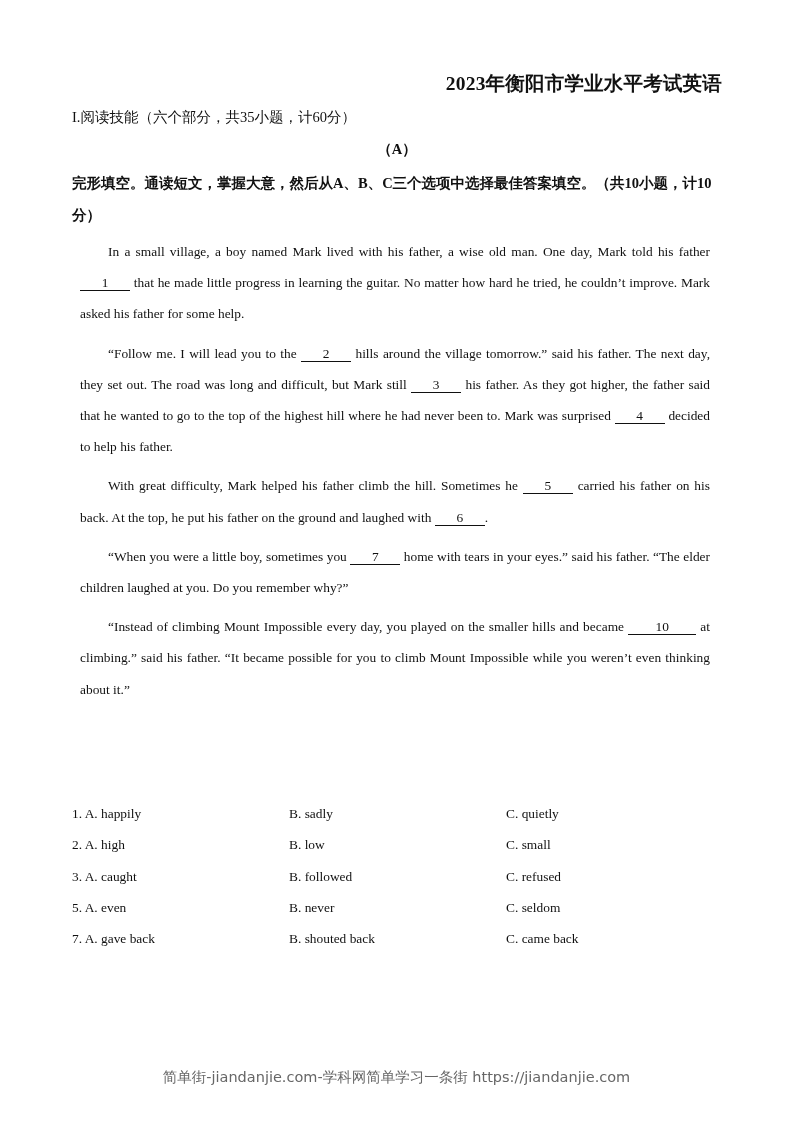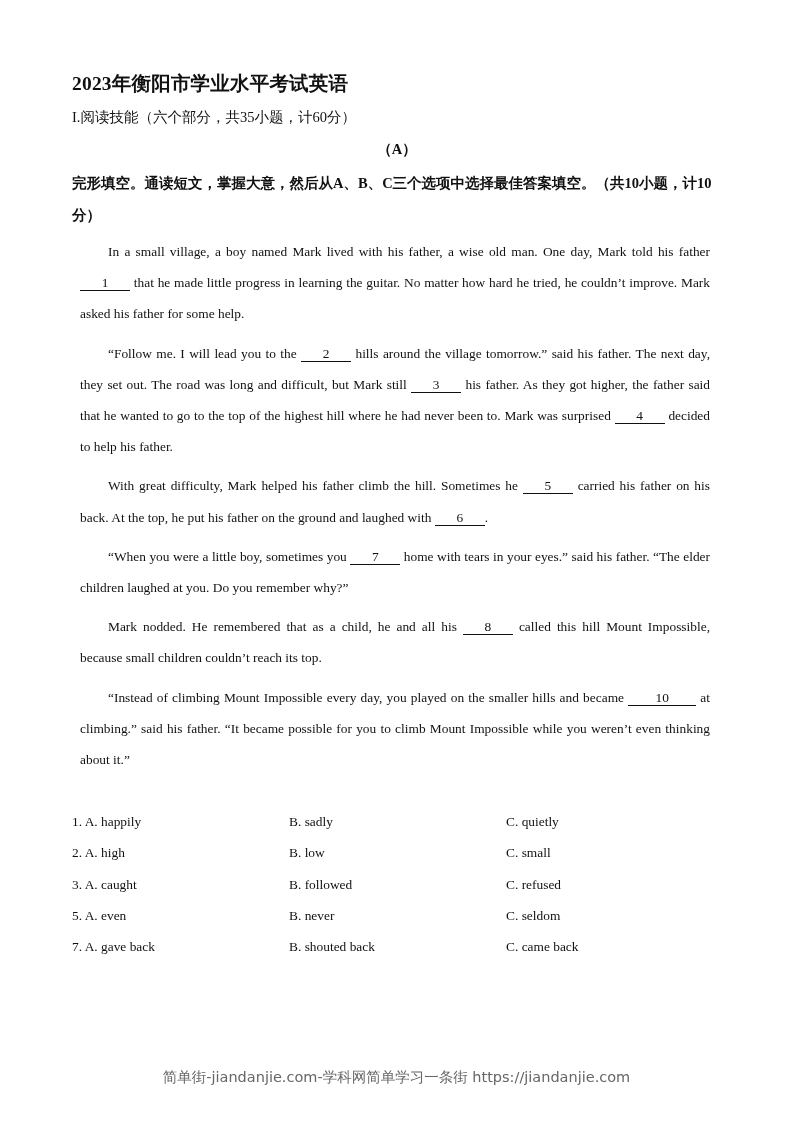--- a/index.html
+++ b/index.html
@@ -19,21 +19,21 @@
       position: absolute;
       left: 72px;
       top: 0;
       width: 650px;
     }
     .title {
       position: absolute;
       left: 0;
       top: 70px;
       width: 650px;
-      text-align: left;
+      text-align: right;
       font-weight: bold;
       font-size: 19.5px;
       letter-spacing: 0.2px;
     }
     .section-heading {
       position: absolute;
       left: 0;
       top: 108px;
       font-weight: normal;
       font-size: 14.5px;
@@ -86,21 +86,21 @@
       width: 650px;
       font-size: 13.4px;
     }
     .opt-row {
       height: 31.3px;
       line-height: 31.3px;
       position: relative;
     }
     .opt-row span {
       position: absolute;
-      top: 16px;
+      top: 8px;
       white-space: nowrap;
     }
     .opt-a { left: 0; }
     .opt-b { left: 217px; }
     .opt-c { left: 434px; }
     .footer {
       position: absolute;
       left: 0;
       top: 1068px;
       width: 793px;
@@ -126,23 +126,20 @@
     <p>
       <span>“Follow me. I will lead you to the </span><span class="blank w2">2</span><span> hills around the village tomorrow.” said his father. The next day, they set out. The road was long and difficult, but Mark still </span><span class="blank w2">3</span><span> his father. As they got higher, the father said that he wanted to go to the top of the highest hill where he had never been to. Mark was surprised </span><span class="blank w2">4</span><span> decided to help his father.</span>
     </p>
     <p>
       <span>With great difficulty, Mark helped his father climb the hill. Sometimes he </span><span class="blank w2">5</span><span> carried his father on his back. At the top, he put his father on the ground and laughed with </span><span class="blank w2">6</span><span>.</span>
     </p>
     <p>
       <span>“When you were a little boy, sometimes you </span><span class="blank w2">7</span><span> home with tears in your eyes.” said his father. “The elder children laughed at you. Do you remember why?”</span>
     </p>
     <p>
-      <span>Mark nodded. He remembered that as a child, he and all his </span><span class="blank w2">8</span><span> called this hill Mount Impossible, because small children couldn’t reach its top.</span>
-    </p>
-    <p>
       <span>“Instead of climbing Mount Impossible every day, you played on the smaller hills and became </span><span class="blank w10">10</span><span> at climbing.” said his father. “It became possible for you to climb Mount Impossible while you weren’t even thinking about it.”</span>
     </p>
   </div>
 
   <div class="options">
     <div class="opt-row">
       <span class="opt-a">1. A. happily</span>
       <span class="opt-b">B. sadly</span>
       <span class="opt-c">C. quietly</span>
     </div>

